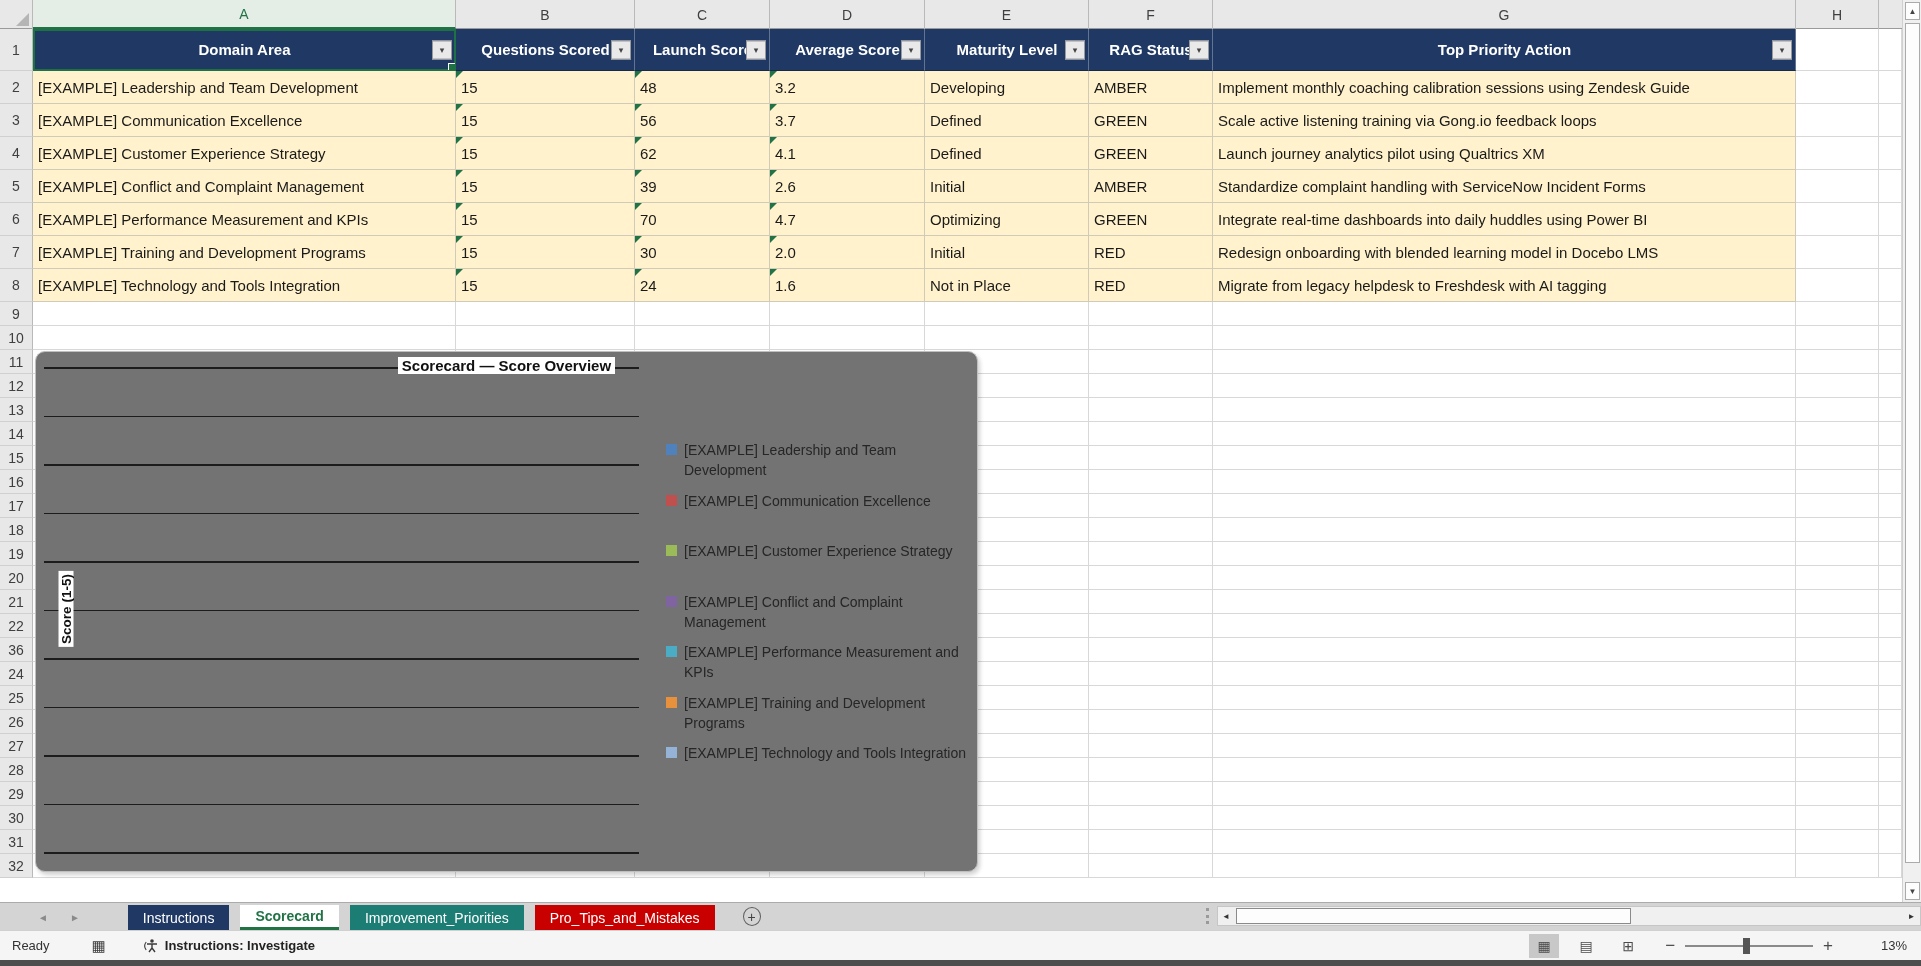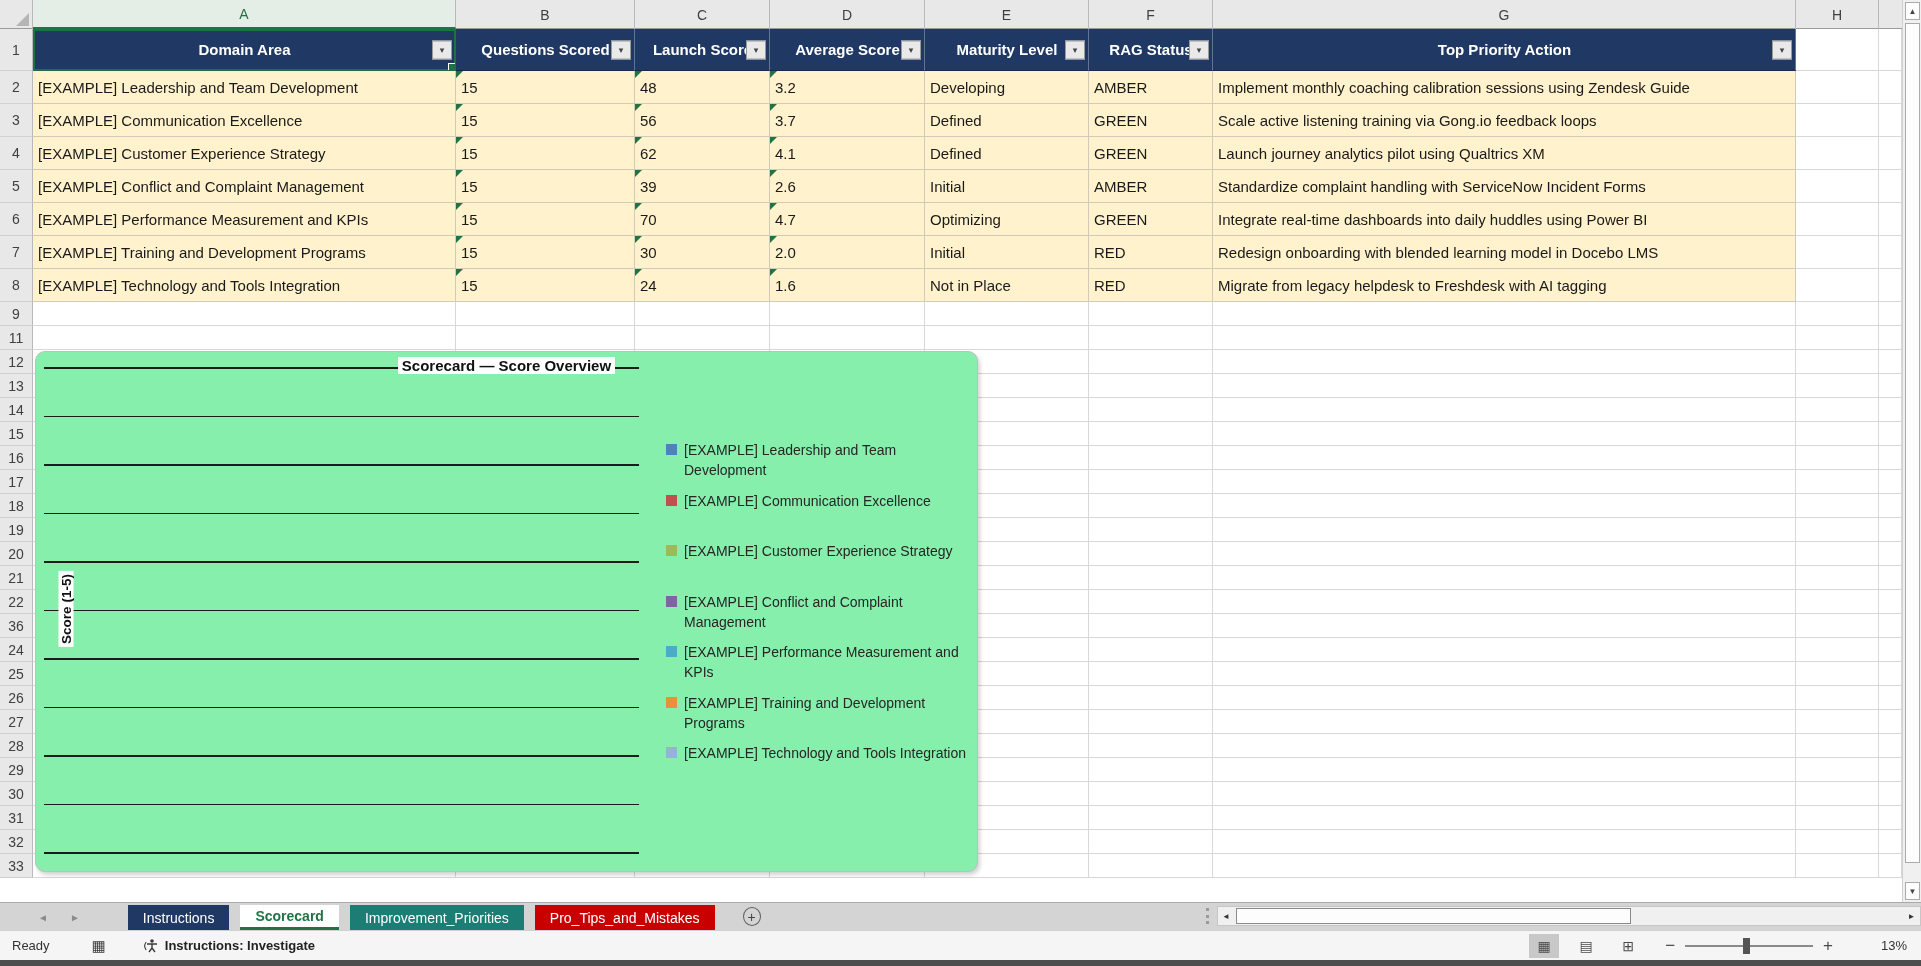--- a/index.html
+++ b/index.html
@@ -47,21 +47,21 @@
   #vscroll { position:absolute; top:0; right:0; width:19px; height:902px; background:#F0F0F0;
              border-left:1px solid #D0D0D0; }
   .vs-btn { position:absolute; left:2px; width:15px; height:18px; background:#FDFDFD;
             border:1px solid #ABABAB; display:flex; align-items:center; justify-content:center;
             font-size:8px; color:#444; }
   #vs-up{top:2px} #vs-down{bottom:2px}
   #vs-thumb { position:absolute; left:2px; top:23px; width:15px; height:840px;
               background:#FDFDFD; border:1px solid #ABABAB; }
 
   
-  #chart { position:absolute; left:35px; top:351px; width:943px; height:521px; background:#86efac;
+  #chart { position:absolute; left:35px; top:351px; width:943px; height:521px; background:#737373;
            border:1px solid #BFBFBF; border-radius:10px; box-shadow:2px 3px 4px rgba(0,0,0,.18); z-index:5; }
   #chart-title { position:absolute; left:0; right:0; top:5px; text-align:center; font-weight:bold;
            font-size:15px; color:#111; z-index:2; }
   #chart-title span { background:#fff; padding:0 4px; }
   #plot { position:absolute; left:8px; top:15px; width:595px; height:487px; z-index:1;
           background:repeating-linear-gradient(to bottom, #1c1c1c 0 1.5px, transparent 1.5px 48.5px); }
   #ylabel { position:absolute; left:30px; top:257px; transform:translate(-50%,-50%) rotate(-90deg);
             font-weight:bold; font-size:13.5px; color:#111; white-space:nowrap; background:#fff; padding:0 3px; z-index:2;}
   .legend-item { position:absolute; left:630px; width:305px; display:flex; gap:7px;
                  font-size:14px; line-height:20px; color:#262626; }
@@ -272,20 +272,32 @@
           <div class="cell col-b" style="height: 24px;"></div>
           <div class="cell col-c" style="height: 24px;"></div>
           <div class="cell col-d" style="height: 24px;"></div>
           <div class="cell col-e" style="height: 24px;"></div>
           <div class="cell col-f" style="height: 24px;"></div>
           <div class="cell col-g" style="height: 24px;"></div>
           <div class="cell col-h" style="height: 24px;"></div>
           <div class="cell col-sl" style="height: 24px;"></div>
         </div>
         <div class="row h24">
+          <div class="gcell" style="height: 24px;">10</div>
+          <div class="cell col-a" style="height: 24px;"></div>
+          <div class="cell col-b" style="height: 24px;"></div>
+          <div class="cell col-c" style="height: 24px;"></div>
+          <div class="cell col-d" style="height: 24px;"></div>
+          <div class="cell col-e" style="height: 24px;"></div>
+          <div class="cell col-f" style="height: 24px;"></div>
+          <div class="cell col-g" style="height: 24px;"></div>
+          <div class="cell col-h" style="height: 24px;"></div>
+          <div class="cell col-sl" style="height: 24px;"></div>
+        </div>
+        <div class="row h24">
           <div class="gcell" style="height: 24px;">11</div>
           <div class="cell col-a" style="height: 24px;"></div>
           <div class="cell col-b" style="height: 24px;"></div>
           <div class="cell col-c" style="height: 24px;"></div>
           <div class="cell col-d" style="height: 24px;"></div>
           <div class="cell col-e" style="height: 24px;"></div>
           <div class="cell col-f" style="height: 24px;"></div>
           <div class="cell col-g" style="height: 24px;"></div>
           <div class="cell col-h" style="height: 24px;"></div>
           <div class="cell col-sl" style="height: 24px;"></div>
@@ -525,32 +537,20 @@
           <div class="cell col-c" style="height: 24px;"></div>
           <div class="cell col-d" style="height: 24px;"></div>
           <div class="cell col-e" style="height: 24px;"></div>
           <div class="cell col-f" style="height: 24px;"></div>
           <div class="cell col-g" style="height: 24px;"></div>
           <div class="cell col-h" style="height: 24px;"></div>
           <div class="cell col-sl" style="height: 24px;"></div>
         </div>
         <div class="row h24">
           <div class="gcell" style="height: 24px;">32</div>
-          <div class="cell col-a" style="height: 24px;"></div>
-          <div class="cell col-b" style="height: 24px;"></div>
-          <div class="cell col-c" style="height: 24px;"></div>
-          <div class="cell col-d" style="height: 24px;"></div>
-          <div class="cell col-e" style="height: 24px;"></div>
-          <div class="cell col-f" style="height: 24px;"></div>
-          <div class="cell col-g" style="height: 24px;"></div>
-          <div class="cell col-h" style="height: 24px;"></div>
-          <div class="cell col-sl" style="height: 24px;"></div>
-        </div>
-        <div class="row h24">
-          <div class="gcell" style="height: 24px;">33</div>
           <div class="cell col-a" style="height: 24px;"></div>
           <div class="cell col-b" style="height: 24px;"></div>
           <div class="cell col-c" style="height: 24px;"></div>
           <div class="cell col-d" style="height: 24px;"></div>
           <div class="cell col-e" style="height: 24px;"></div>
           <div class="cell col-f" style="height: 24px;"></div>
           <div class="cell col-g" style="height: 24px;"></div>
           <div class="cell col-h" style="height: 24px;"></div>
           <div class="cell col-sl" style="height: 24px;"></div>
         </div>

